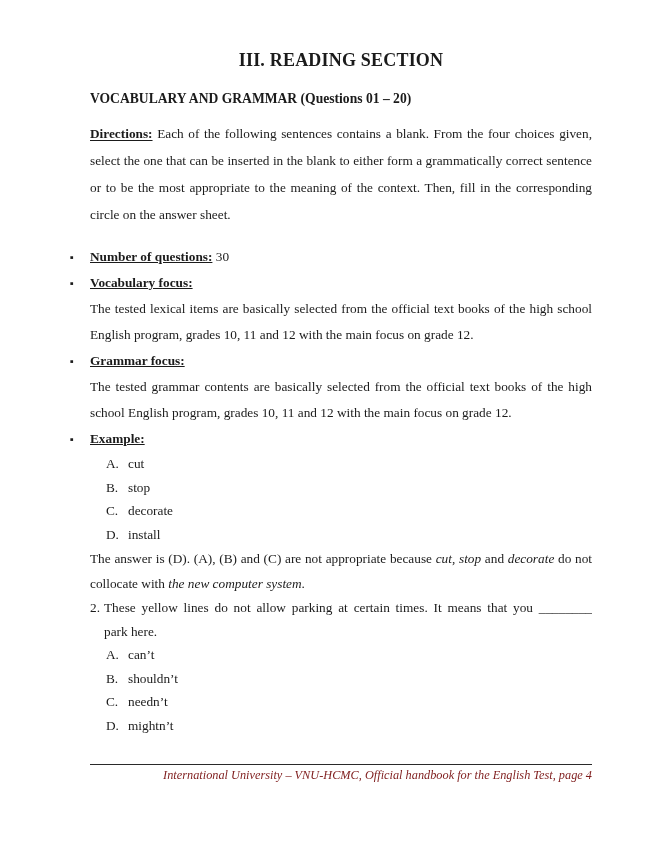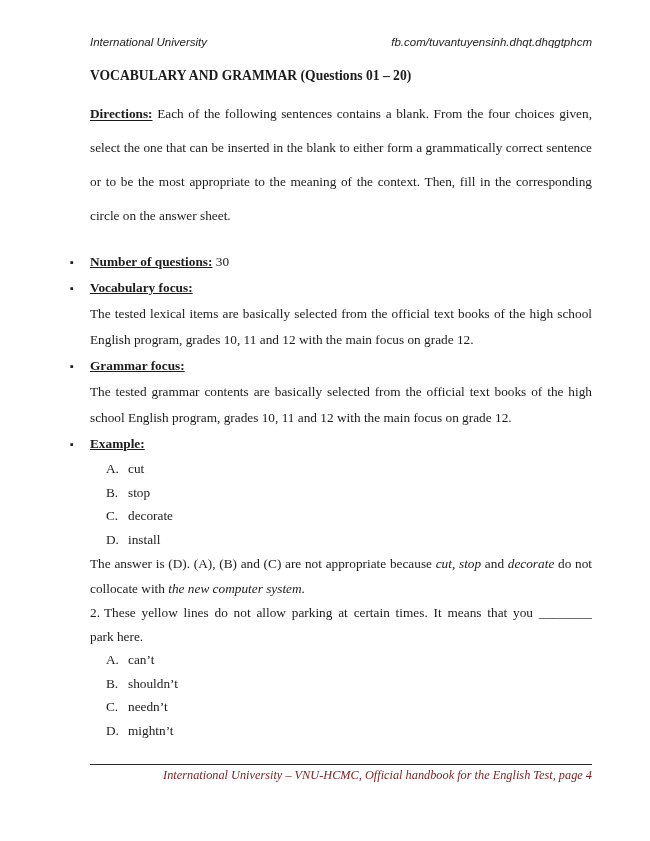--- a/index.html
+++ b/index.html
@@ -32,40 +32,40 @@
     letter-spacing: 0.2px;
   }
   .section-heading {
     font-size: 13.6px;
     font-weight: bold;
     margin: 20px 0 0 0;
   }
   .directions {
     margin: 13px 0 12px 0;
     text-align: justify;
-    line-height: 34px;
+    line-height: 27px;
   }
   .directions-label {
     font-weight: bold;
     text-decoration: underline;
     text-underline-offset: 2px;
   }
   .bullets { margin-top: 16px; line-height: 26px; }
   .bullet-item { position: relative; }
   .bullet-marker {
     position: absolute;
     left: -20px; top: 0;
     font-size: 11px;
   }
   .bullet-label { font-weight: bold; text-decoration: underline; }
   .bullet-body { text-align: justify; }
   .example { line-height: 23.5px; }
   .q-line { }
   .q-num { display: inline-block; width: 14px; }
-  .q-line2 { }
+  .q-line2 { margin-left: 14px; }
   .justify-line { text-align: justify; text-align-last: justify; }
   .opt { display: flex; }
   .opt-letter { margin-left: 16px; width: 22px; flex: none; }
   .answer {
     text-align: justify;
     line-height: 25px;
     margin: 0;
   }
   .answer em { font-style: italic; }
   .doc-footer {
@@ -79,25 +79,22 @@
     font-size: 12.3px;
     padding-top: 3px;
     color: #7f1d1d;
   }
 </style>
 </head>
 <body>
 
 <div class="content">
 
-  <div class="doc-header">
-    <span>International University</span>
-    <span>fb.com/tuvantuyensinh.dhqt.dhqgtphcm</span>
-  </div>
 
+  <div class="title">III. READING SECTION</div>
 
   <div class="section-heading">VOCABULARY AND GRAMMAR (Questions 01 – 20)</div>
 
   <p class="directions"><span class="directions-label">Directions:</span><span> Each of the following sentences contains a blank. From the four choices given, select the one that can be inserted in the blank to either form a grammatically correct sentence or to be the most appropriate to the meaning of the context. Then, fill in the corresponding circle on the answer sheet.</span></p>
 
   <div class="bullets">
 
     <div class="bullet-item">
       <span class="bullet-marker">▪</span>
       <span class="bullet-label">Number of questions:</span><span> 30</span>

